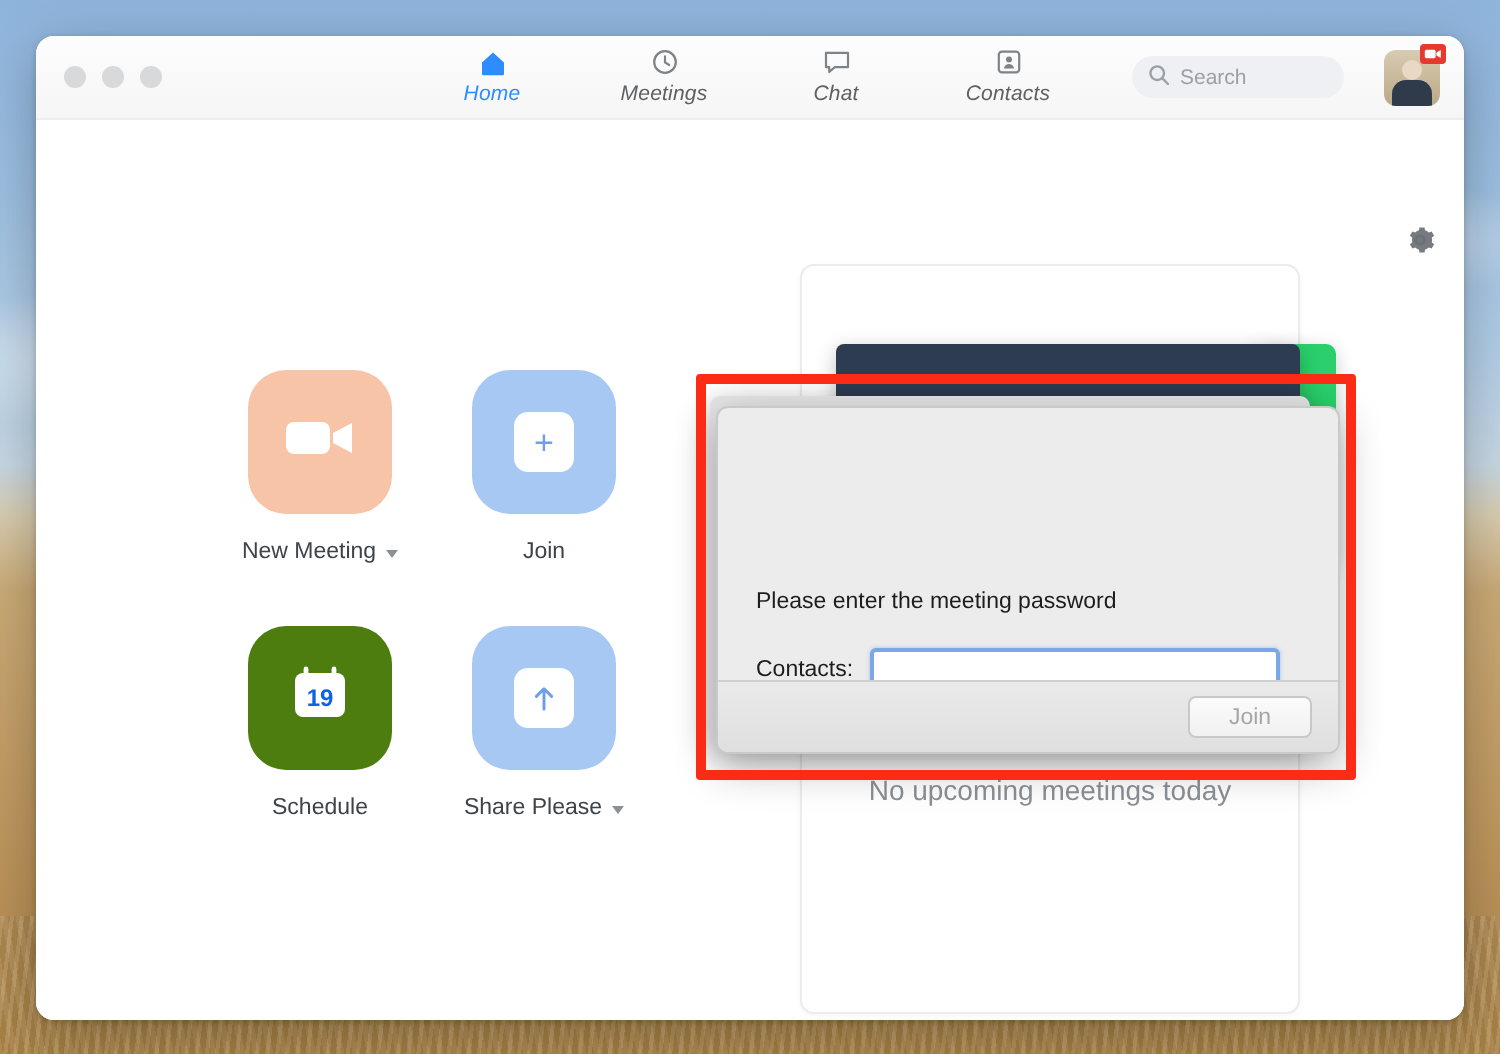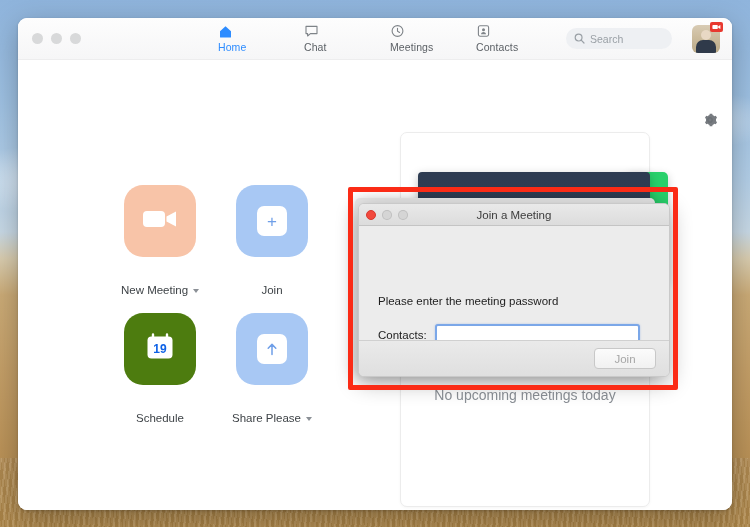--- a/index.html
+++ b/index.html
@@ -78,23 +78,24 @@
     position: absolute;
     left: 0; right: 0; top: 4px;
     display: flex;
     justify-content: center;
     gap: 30px;
   }
   .nav-item {
     width: 56px;
     display: flex;
     flex-direction: column;
-    align-items: flex-start;
+    align-items: center;
     gap: 2px;
     cursor: pointer;
+    font-style: italic;
   }
   .nav-ico {
     height: 17px;
     display: flex; align-items: center; justify-content: center;
     color: #7e8388;
   }
   .nav-item.active .nav-ico { color: #2d8cff; }
   .nav-label {
     font-size: 10.5px;
     color: #5c6166;
@@ -208,21 +209,21 @@
   .inner-sq {
     width: 30px; height: 30px;
     background: #ffffff;
     border-radius: 7px;
     display: flex; align-items: center; justify-content: center;
     color: #6f9fe8;
     font-size: 17px;
     line-height: 1;
   }
   .action-label {
-    margin-top: 27px;
+    margin-top: 13px;
     font-size: 11.5px;
     color: #3e4347;
     display: flex;
     align-items: center;
     gap: 5px;
     white-space: nowrap;
   }
   .caret-dn {
     display: inline-block;
     width: 0; height: 0;
@@ -407,34 +408,34 @@
             <svg width="15" height="14" viewBox="0 0 15 14">
               <path d="M2 13V7.2L7.5 2.2 13 7.2V13a0.6 0.6 0 0 1-0.6 0.6H2.6A0.6 0.6 0 0 1 2 13z" fill="currentColor"></path>
             </svg>
           </span>
           <span class="nav-label">Home</span>
         </div>
 
         <div class="nav-item">
           <span class="nav-ico">
             <svg width="15" height="14" viewBox="0 0 15 14">
-              <path d="M2 2.4h11v7.2H6.4L3.6 12V9.6H2z" fill="none" stroke="currentColor" stroke-width="1.1" stroke-linejoin="round"></path>
-            </svg>
-          </span>
-          <span class="nav-label">Chat</span>
-        </div>
-
-        <div class="nav-item">
-          <span class="nav-ico">
-            <svg width="15" height="14" viewBox="0 0 15 14">
               <circle cx="7.5" cy="7" r="5.4" fill="none" stroke="currentColor" stroke-width="1.1"></circle>
               <path d="M7.5 4.2V7.2l2.1 1.3" fill="none" stroke="currentColor" stroke-width="1.1" stroke-linecap="round"></path>
             </svg>
           </span>
           <span class="nav-label">Meetings</span>
+        </div>
+
+        <div class="nav-item">
+          <span class="nav-ico">
+            <svg width="15" height="14" viewBox="0 0 15 14">
+              <path d="M2 2.4h11v7.2H6.4L3.6 12V9.6H2z" fill="none" stroke="currentColor" stroke-width="1.1" stroke-linejoin="round"></path>
+            </svg>
+          </span>
+          <span class="nav-label">Chat</span>
         </div>
 
         <div class="nav-item">
           <span class="nav-ico">
             <svg width="15" height="14" viewBox="0 0 15 14">
               <rect x="2.4" y="1.8" width="10.2" height="10.4" rx="1.6" fill="none" stroke="currentColor" stroke-width="1.1"></rect>
               <circle cx="7.5" cy="5.7" r="1.5" fill="currentColor"></circle>
               <path d="M4.9 10.2c0.4-1.5 1.5-2.2 2.6-2.2s2.2 0.7 2.6 2.2z" fill="currentColor"></path>
             </svg>
           </span>
@@ -533,28 +534,20 @@
           <div class="action-label">
             <span>Share Please</span>
             <span class="caret-dn"></span>
           </div>
         </div>
 
       </div>
 
       <div id="join-dialog">
 
-        <div id="dlg-titlebar">
-          <div id="dlg-lights">
-            <span class="dlg-dot close"></span>
-            <span class="dlg-dot min"></span>
-            <span class="dlg-dot max"></span>
-          </div>
-          <div id="dlg-title">Join a Meeting</div>
-        </div>
 
         <div id="dlg-content">
           <div id="dlg-message">Please enter the meeting password</div>
 
           <div id="pw-row">
             <span id="pw-label">Contacts:</span>
             <input id="pw-input" type="text" autofocus="" placeholder="" style="">
           </div>
         </div>
 

